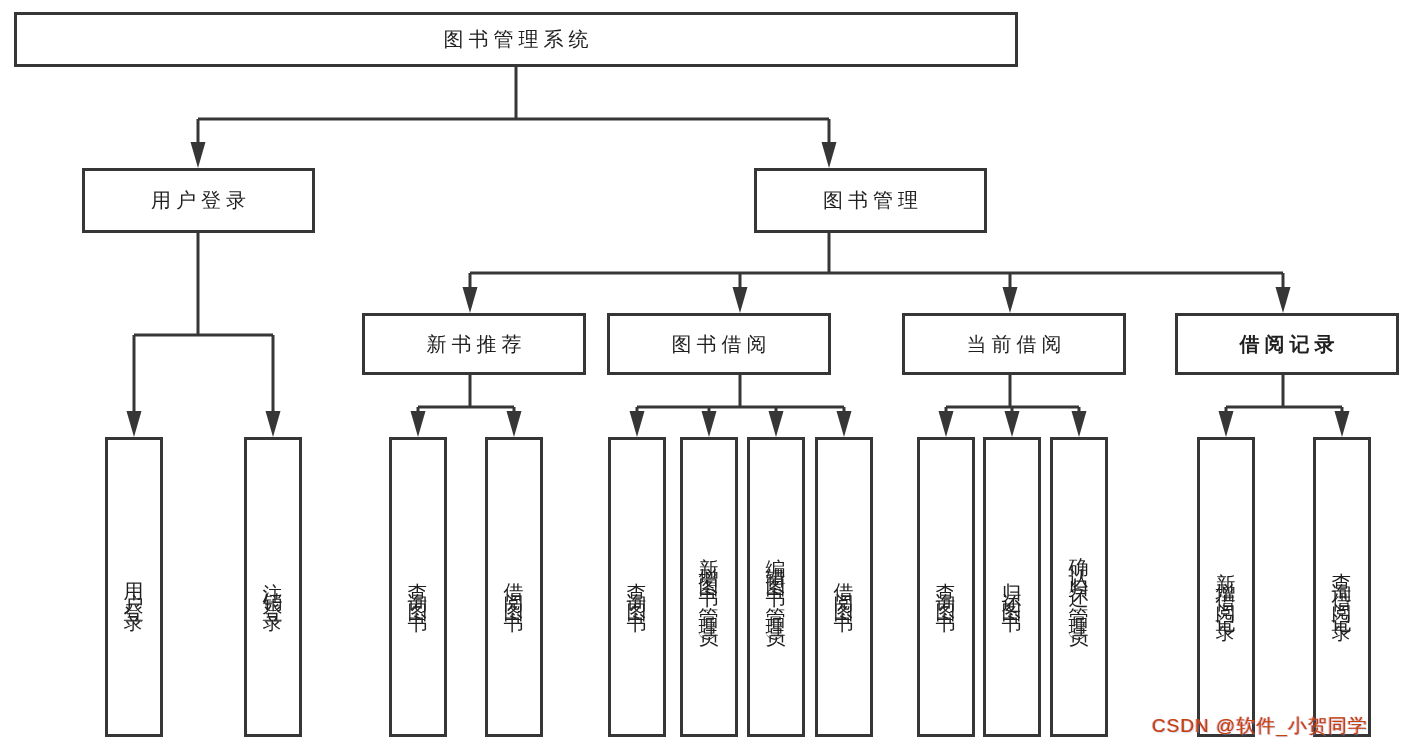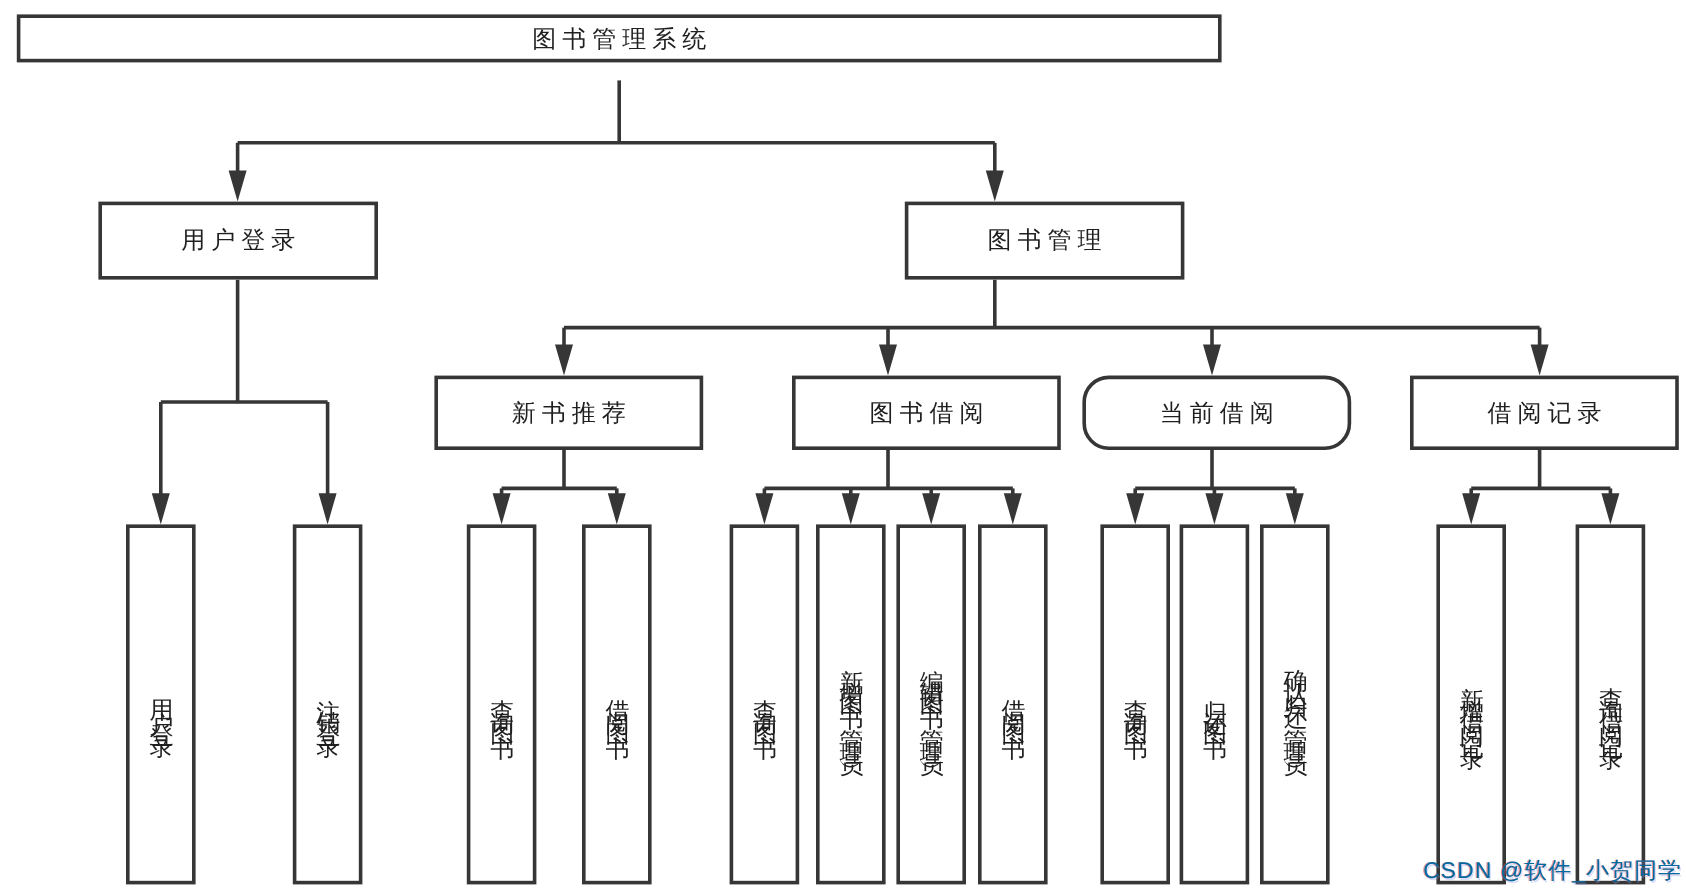--- a/index.html
+++ b/index.html
@@ -31,29 +31,29 @@
     align-items: center;
     justify-content: center;
     z-index: 2;
   }
   .h-node {
     font-size: 20px;
     letter-spacing: 5px;
     text-indent: 5px; 
     white-space: nowrap;
   }
-  .root-node  { left: 14px;  top: 12px;  width: 1004px; height: 40px; }
+  .root-node  { left: 14px;  top: 12px;  width: 1004px; height: 55px; }
   .lvl2-node  { top: 168px; width: 233px; height: 65px; }
   .lvl3-node  { top: 313px; width: 224px; height: 62px; }
   .n-user-login      { left: 82px;  }
   .n-book-management { left: 754px; }
   .n-recommend { left: 362px;  }
-  .n-borrowing { left: 660px;  }
-  .n-current   { left: 902px; border-radius: 22px;  }
-  .n-records   { left: 1175px; }
+  .n-borrowing { left: 607px;  }
+  .n-current   { left: 902px;  }
+  .n-records   { left: 1175px; font-weight: bold; }
 
   .leaf {
     position: absolute;
     top: 437px;
     width: 58px;
     height: 300px;
     box-sizing: border-box;
     border: 3px solid #363636;
     background: #ffffff;
     display: flex;
@@ -75,26 +75,26 @@
   .lf-7  { left: 747px;  }
   .lf-8  { left: 815px;  }
   .lf-9  { left: 917px;  }
   .lf-10 { left: 983px;  }
   .lf-11 { left: 1050px; }
   .lf-12 { left: 1197px; }
   .lf-13 { left: 1313px; }
 
   .watermark {
     position: absolute;
-    left: 1186px;
+    left: 1152px;
     top: 713px;
     z-index: 3;
     font-size: 19px;
     letter-spacing: 1px;
-    color: #0369a1;
+    color: #c2410c;
     white-space: nowrap;
     text-shadow: -1px 0 0 rgba(216, 70, 70, 0.55), 1px 1px 0 rgba(140, 155, 235, 0.35);
   }
 </style>
 </head>
 <body>
 
 <div id="stage">
 
   <svg id="wires" width="1405" height="747" viewBox="0 0 1405 747">

